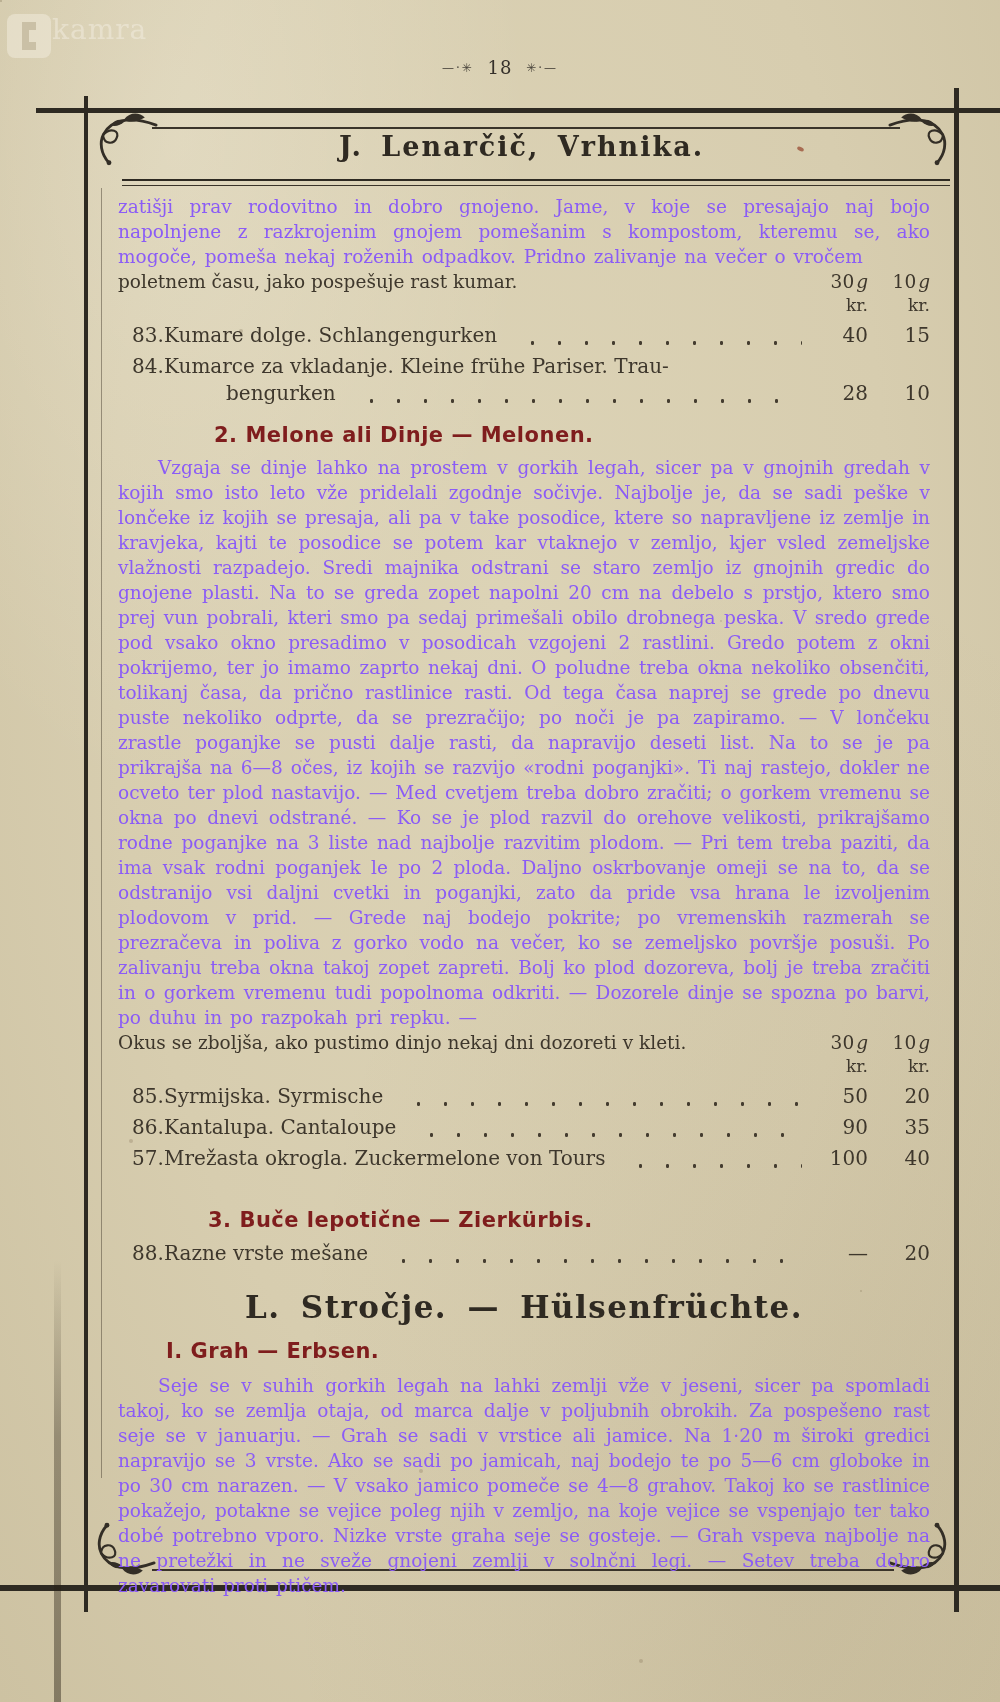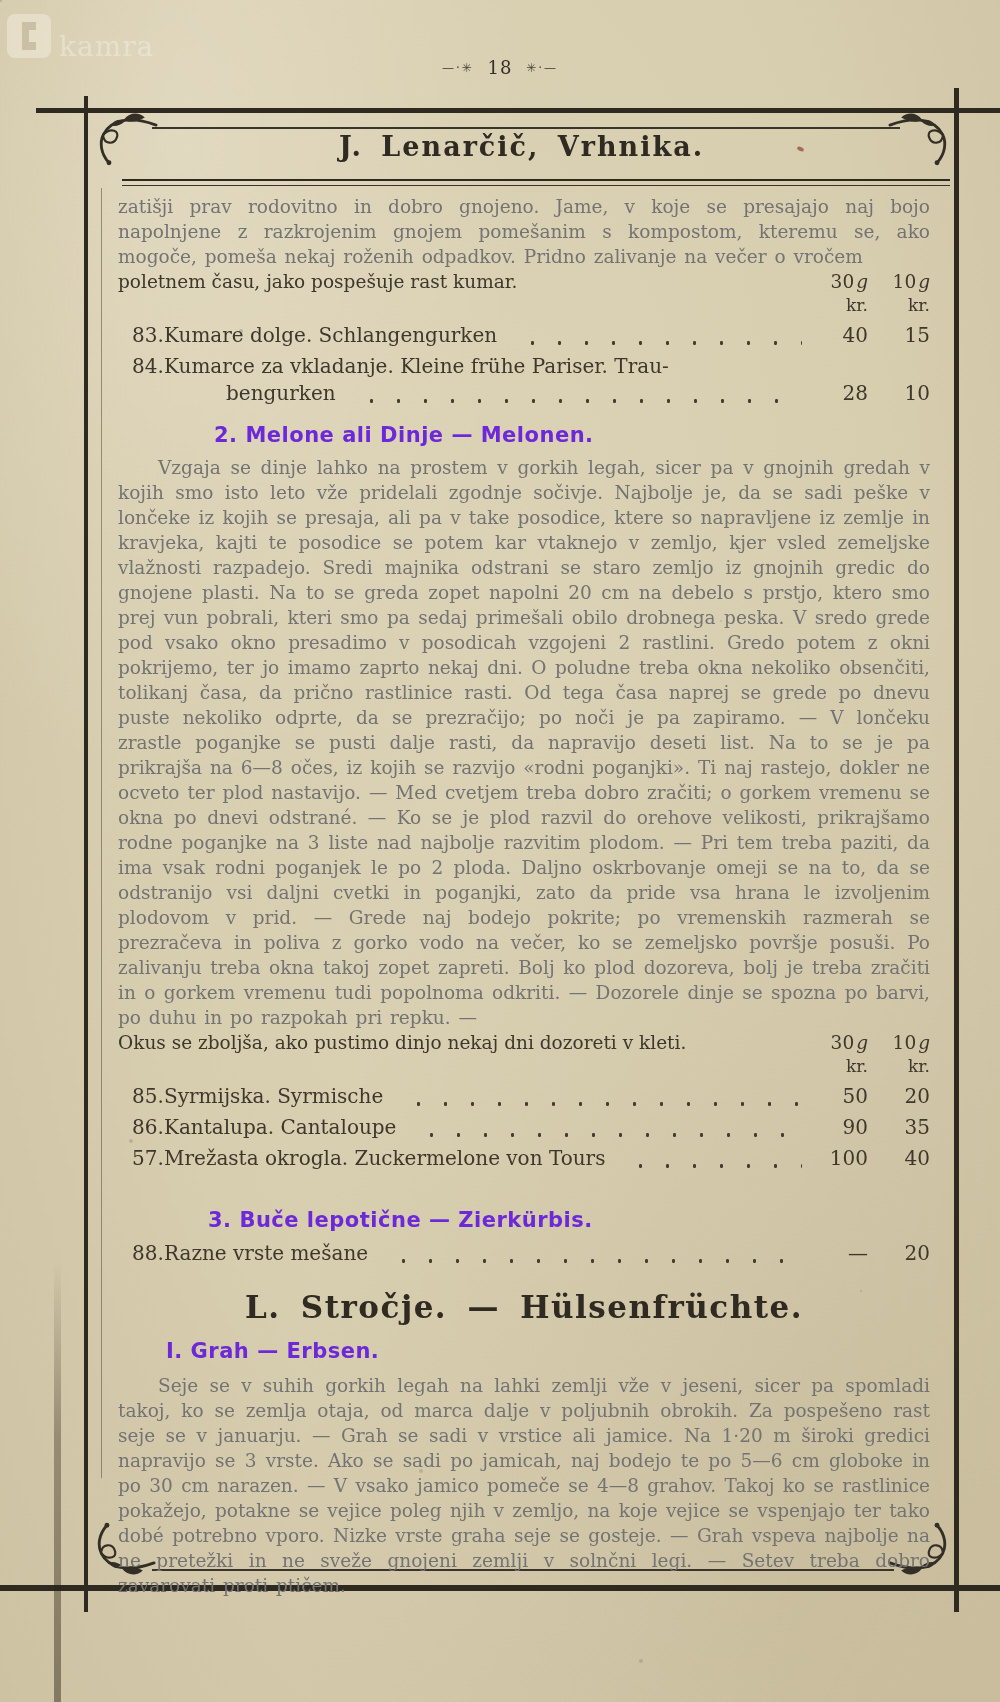--- a/index.html
+++ b/index.html
@@ -23,48 +23,48 @@
   .thin-bottom{left:152px;top:1569px;width:742px;}
   .double-rule{position:absolute;left:122px;top:179px;width:828px;height:4px;
     border-top:2.5px solid #2e2a22;border-bottom:1.5px solid #3a342a;}
   .corner{position:absolute;width:66px;height:66px;}
   .corner svg{display:block;}
   .c-tl{left:92px;top:110px;}
   .c-tr{left:888px;top:110px;transform:scaleX(-1);}
   .c-bl{left:90px;top:1512px;transform:scaleY(-1);}
   .c-br{left:888px;top:1512px;transform:scale(-1,-1);}
   
-  .watermark{position:absolute;left:6px;top:13px;display:flex;align-items:flex-end;gap:7px;opacity:.85;}
+  .watermark{position:absolute;left:6px;top:13px;display:flex;align-items:flex-start;opacity:.85;}
   .wm-text{font-size:28px;color:rgba(242,237,224,.62);letter-spacing:1px;}
   .pageno{position:absolute;left:0;top:57px;width:100%;text-align:center;font-size:18px;color:#35302a;}
   .pageno .orn{font-size:12px;letter-spacing:2px;opacity:.85;position:relative;top:-2px;}
   .pageno .num{margin:0 8px;letter-spacing:1px;}
   
   .plate-title{position:absolute;left:84px;top:131px;width:875px;text-align:center;
     font-weight:bold;font-size:27px;letter-spacing:2px;word-spacing:7px;color:#2f2a22;}
   
   .content{position:absolute;left:118px;top:190px;width:812px;}
-  .para{font-size:18.5px;line-height:25px;text-align:justify;text-align-last:left;color:#737373;word-spacing:2px;}
+  .para{font-size:18.5px;line-height:25px;text-align:justify;text-align-last:left;color:#8b5cf6;word-spacing:2px;}
   .para.indent{text-indent:40px;}
   .lastline{display:flex;align-items:baseline;font-size:18.5px;line-height:25px;}
   .pl-text{white-space:nowrap;}
   .pl-fill{flex:1 1 auto;}
   .pcol{flex:0 0 62px;text-align:right;}
   .gcell i{font-style:italic;margin-left:2px;}
   .kr-row{display:flex;justify-content:flex-end;font-size:17px;line-height:20px;margin-top:1px;color:#3e372c;}
   .item-row{display:flex;align-items:baseline;font-size:20px;line-height:27px;margin-top:4px;}
   .item-row.first{margin-top:7px;}
   .item-num{flex:0 0 46px;padding-left:14px;box-sizing:border-box;}
   .item-name{white-space:nowrap;}
   .cont-indent{flex:0 0 108px;}
   .leader{flex:1 1 auto;align-self:flex-end;height:14px;margin:0 4px 3px 16px;
     background-image:radial-gradient(circle,#453d30 1.7px,rgba(0,0,0,0) 2px);
     background-size:27px 6px;background-repeat:repeat-x;background-position:6px 8px;}
   .sec-heading{font-family:"DejaVu Sans",sans-serif;font-weight:bold;font-size:21px;
-    letter-spacing:.5px;margin:16px 0 8px 96px;color:#6d28d9;}
+    letter-spacing:.5px;margin:16px 0 8px 96px;color:#7f1d1d;}
   .sec-heading.grah{margin-left:48px;margin-top:0;margin-bottom:10px;}
   .big-heading{font-size:31px;font-weight:bold;text-align:center;letter-spacing:1.5px;
     word-spacing:8px;margin:22px 0 14px 0;color:#2f2a22;}
   
   .fleck{position:absolute;left:797px;top:147px;width:7px;height:4px;border-radius:50%;
     background:rgba(137,44,20,.6);transform:rotate(25deg);}
   .specks{position:absolute;left:0;top:0;width:2px;height:2px;border-radius:50%;
     background:rgba(90,72,44,.28);
     box-shadow:240px 330px 0 1px rgba(90,72,44,.22), 560px 210px 0 0 rgba(90,72,44,.25),
       130px 1140px 0 1px rgba(90,72,44,.2), 720px 620px 0 0 rgba(90,72,44,.18),

